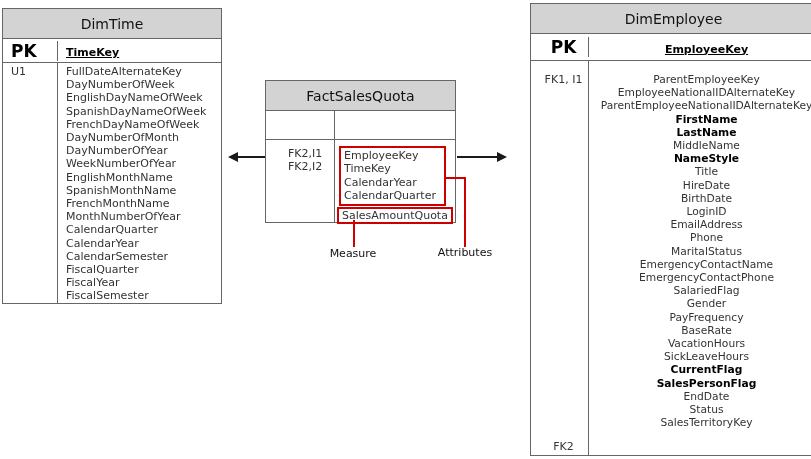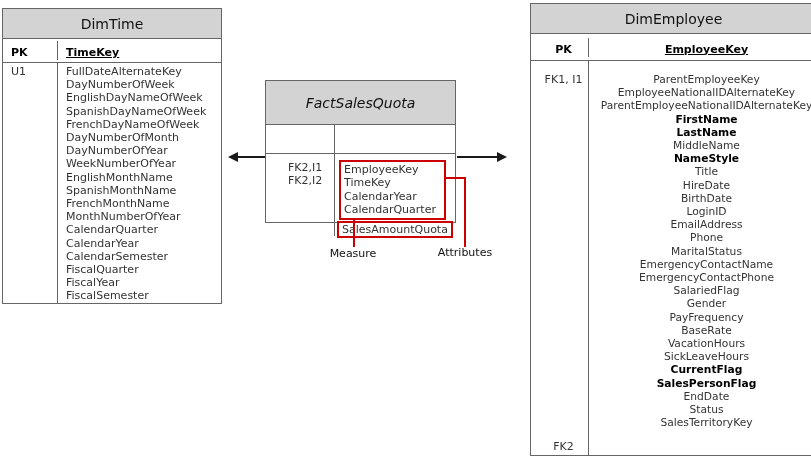--- a/index.html
+++ b/index.html
@@ -9,38 +9,38 @@
 
   
   .tbl{position:absolute;box-sizing:border-box;background:#fff;border:1px solid var(--bdr);}
   .tbl-header{box-sizing:border-box;background:var(--hdr);border-bottom:1px solid var(--bdr);
               display:flex;align-items:center;justify-content:center;
               font-size:14px;color:#111;}
   .row{display:flex;box-sizing:border-box;}
   .pkrow{border-bottom:1px solid var(--bdr);align-items:center;}
   .lcol{box-sizing:border-box;flex:0 0 auto;border-right:1px solid var(--bdr);padding-left:8px;}
   .rcol{box-sizing:border-box;flex:1 1 auto;padding-left:8px;min-width:0;}
-  .pk-label{font-size:11px;font-weight:bold;color:#000;}
+  .pk-label{font-size:17px;font-weight:bold;color:#000;}
   .pk-key{font-size:11px;font-weight:bold;color:#000;text-decoration:underline;}
   .attr{font-size:11px;color:var(--ink);white-space:nowrap;}
   .attr.bold{font-weight:bold;color:#000;}
   .idx{font-size:11px;color:var(--ink);white-space:nowrap;}
 
   
   #dimtime{left:2px;top:8px;width:220px;height:296px;}
   #dimtime .tbl-header{height:30px;}
   #dimtime .pkrow{height:24px;}
   #dimtime .lcol{width:55px;}
   #dimtime .body{height:240px;}
   #dimtime .body .lcol,#dimtime .body .rcol{padding-top:2px;}
   #dimtime .attr,#dimtime .idx{line-height:13.2px;}
 
   
   #factsq{left:265px;top:80px;width:191px;height:143px;}
-  #factsq .tbl-header{height:44px;font-style:italic;}
+  #factsq .tbl-header{height:30px;}
   #factsq .emptyrow{height:29px;border-bottom:1px solid var(--bdr);}
   #factsq .lcol{width:54px;padding-left:7px;margin-left:15px;}
   #factsq .body{height:82px;}
   #factsq .body .lcol{padding-top:7px;}
   #factsq .attr,#factsq .idx{line-height:13.4px;}
   #factsq .rcol{padding-left:0;}
   .redbox{box-sizing:border-box;border:2px solid var(--red);margin:6px 9px 0 4px;padding:1px 3px;}
   .redbox2{box-sizing:border-box;border:2px solid var(--red);margin:1px 2px 0 2px;padding:0 3px;}
   .redbox2 .attr{line-height:13.2px;}
 

